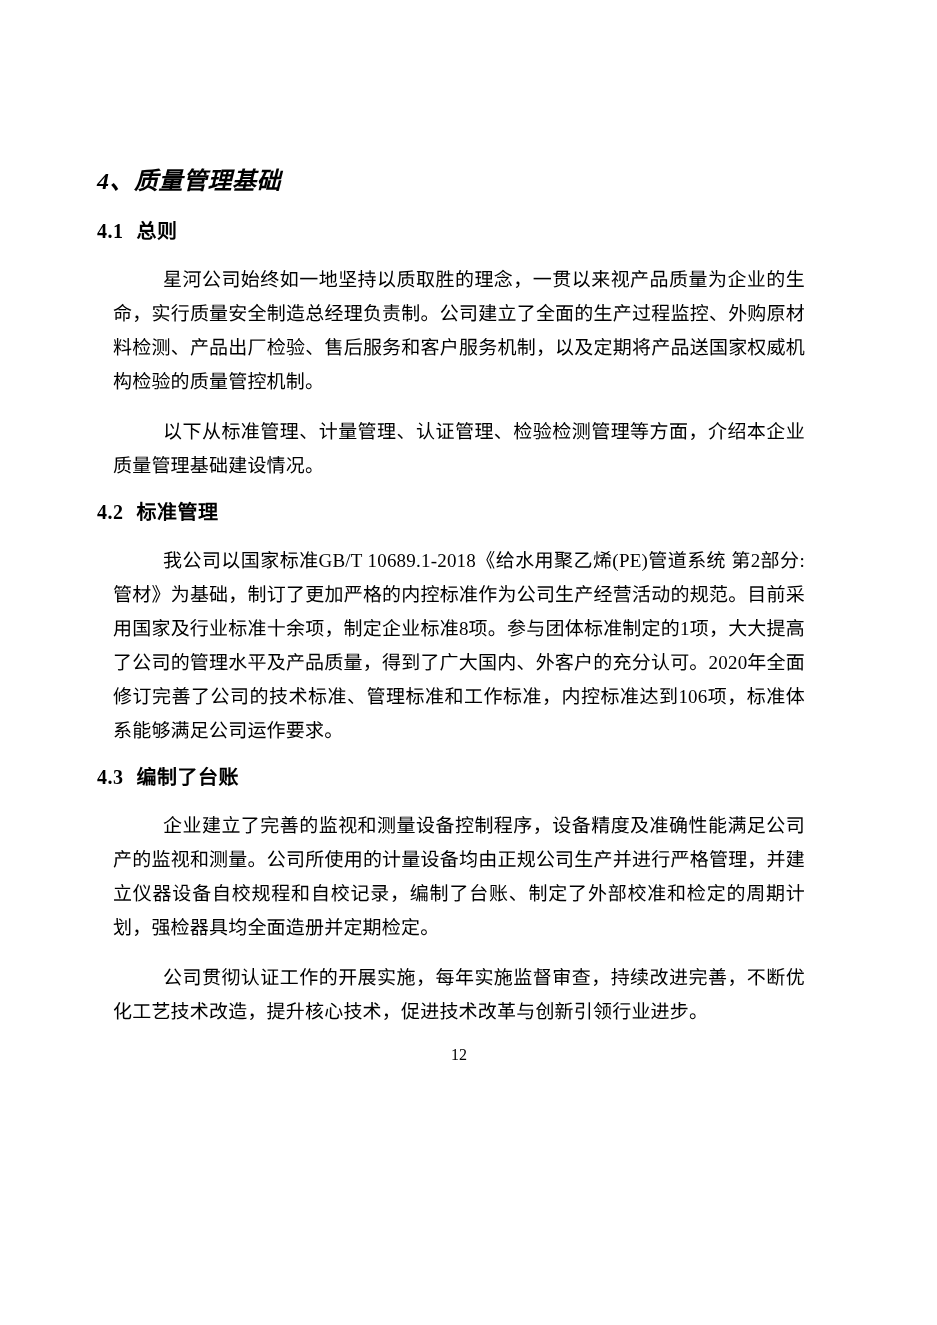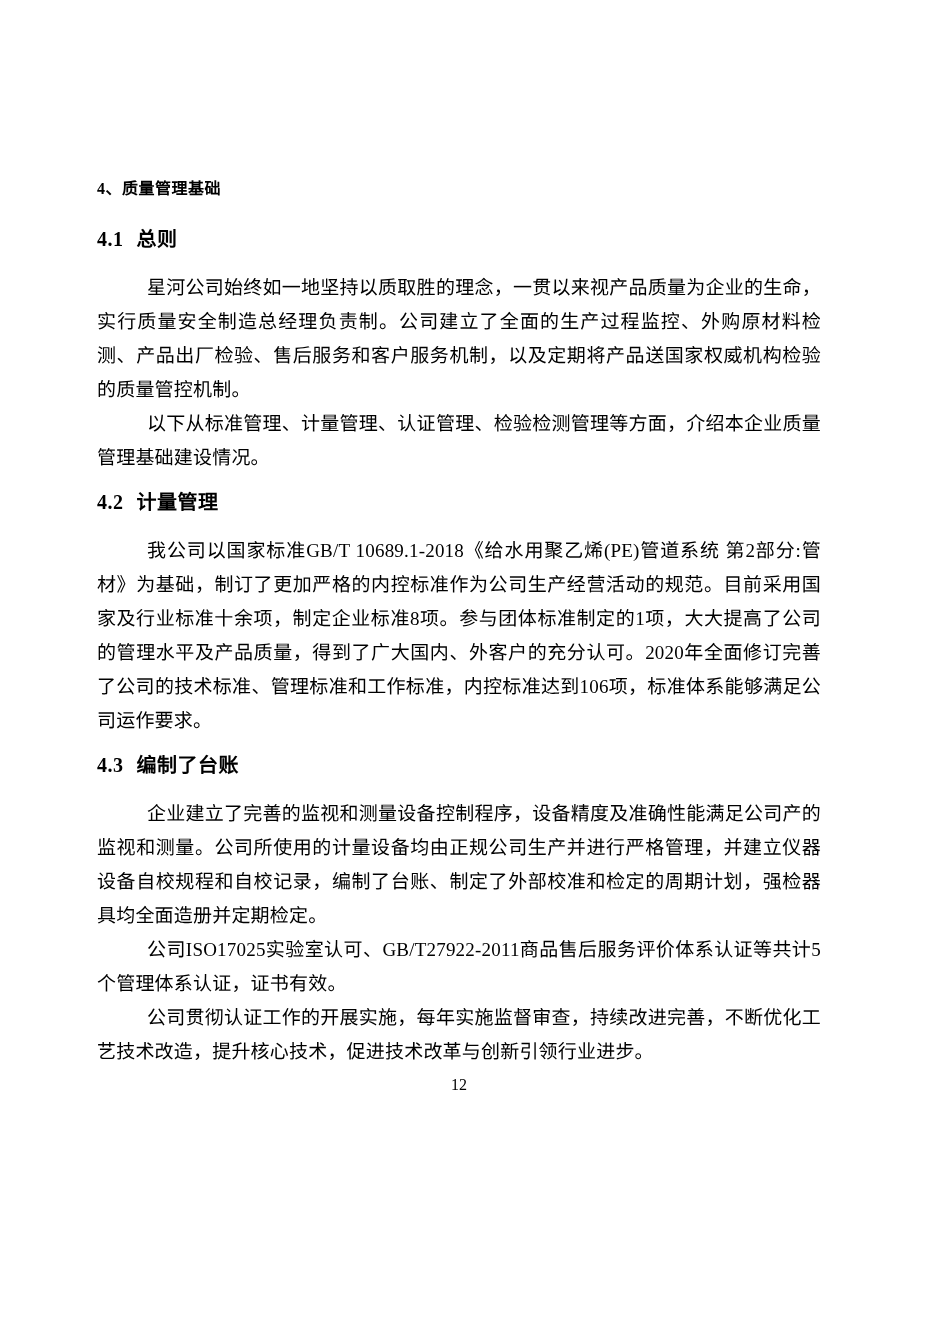--- a/index.html
+++ b/index.html
@@ -13,40 +13,41 @@
     width: 937px;
     height: 1325px;
     background: #ffffff;
     box-sizing: border-box;
     padding: 160px 116px 0 97px;
     font-family: "Liberation Serif", "DejaVu Serif", serif;
     color: #000000;
     overflow: hidden;
   }
   .h1 {
-    font-size: 16px;
+    font-size: 24px;
     line-height: 26px;
     font-weight: bold;
-    margin: 16px 0 24px 0;
+    margin: 8px 0 24px 0;
     letter-spacing: 0.5px;
+    font-style: italic;
   }
   .h2 {
     font-size: 20px;
     line-height: 27px;
     font-weight: bold;
     margin: 14px 0 18px 0;
     letter-spacing: 0.5px;
   }
   .h2 .num {
     margin-right: 13px;
   }
   .para {
     font-size: 19px;
     line-height: 34px;
-    margin: 0;
+    margin: 16px;
     text-indent: 50px;
     text-align: justify;
     letter-spacing: 0.2px;
   }
   .footer {
     margin-top: 6px;
     text-align: center;
     font-size: 16px;
     line-height: 20px;
   }
@@ -58,31 +59,30 @@
 
   <div class="h1"><span>4、</span><span>质量管理基础</span></div>
 
   <section>
     <div class="h2"><span class="num">4.1</span><span>总则</span></div>
     <p class="para">星河公司始终如一地坚持以质取胜的理念，一贯以来视产品质量为企业的生命，实行质量安全制造总经理负责制。公司建立了全面的生产过程监控、外购原材料检测、产品出厂检验、售后服务和客户服务机制，以及定期将产品送国家权威机构检验的质量管控机制。</p>
     <p class="para">以下从标准管理、计量管理、认证管理、检验检测管理等方面，介绍本企业质量管理基础建设情况。</p>
   </section>
 
   <section>
-    <div class="h2"><span class="num">4.2</span><span>计量管理</span></div>
+    <div class="h2"><span class="num">4.2</span><span>标准管理</span></div>
     <p class="para">我公司以国家标准GB/T 10689.1-2018《给水用聚乙烯(PE)管道系统 第2部分:管材》为基础，制订了更加严格的内控标准作为公司生产经营活动的规范。目前采用国家及行业标准十余项，制定企业标准8项。参与团体标准制定的1项，大大提高了公司的管理水平及产品质量，得到了广大国内、外客户的充分认可。2020年全面修订完善了公司的技术标准、管理标准和工作标准，内控标准达到106项，标准体系能够满足公司运作要求。</p>
   </section>
 
   <section>
     <div class="h2"><span class="num">4.3</span><span>编制了台账</span></div>
     <p class="para">企业建立了完善的监视和测量设备控制程序，设备精度及准确性能满足公司产的监视和测量。公司所使用的计量设备均由正规公司生产并进行严格管理，并建立仪器设备自校规程和自校记录，编制了台账、制定了外部校准和检定的周期计划，强检器具均全面造册并定期检定。</p>
   </section>
 
   <section>
-    <p class="para">公司ISO17025实验室认可、GB/T27922-2011商品售后服务评价体系认证等共计5个管理体系认证，证书有效。</p>
     <p class="para">公司贯彻认证工作的开展实施，每年实施监督审查，持续改进完善，不断优化工艺技术改造，提升核心技术，促进技术改革与创新引领行业进步。</p>
   </section>
 
   <section>
   </section>
 
   <div class="footer"><span>12</span></div>
 
 </div>
 

